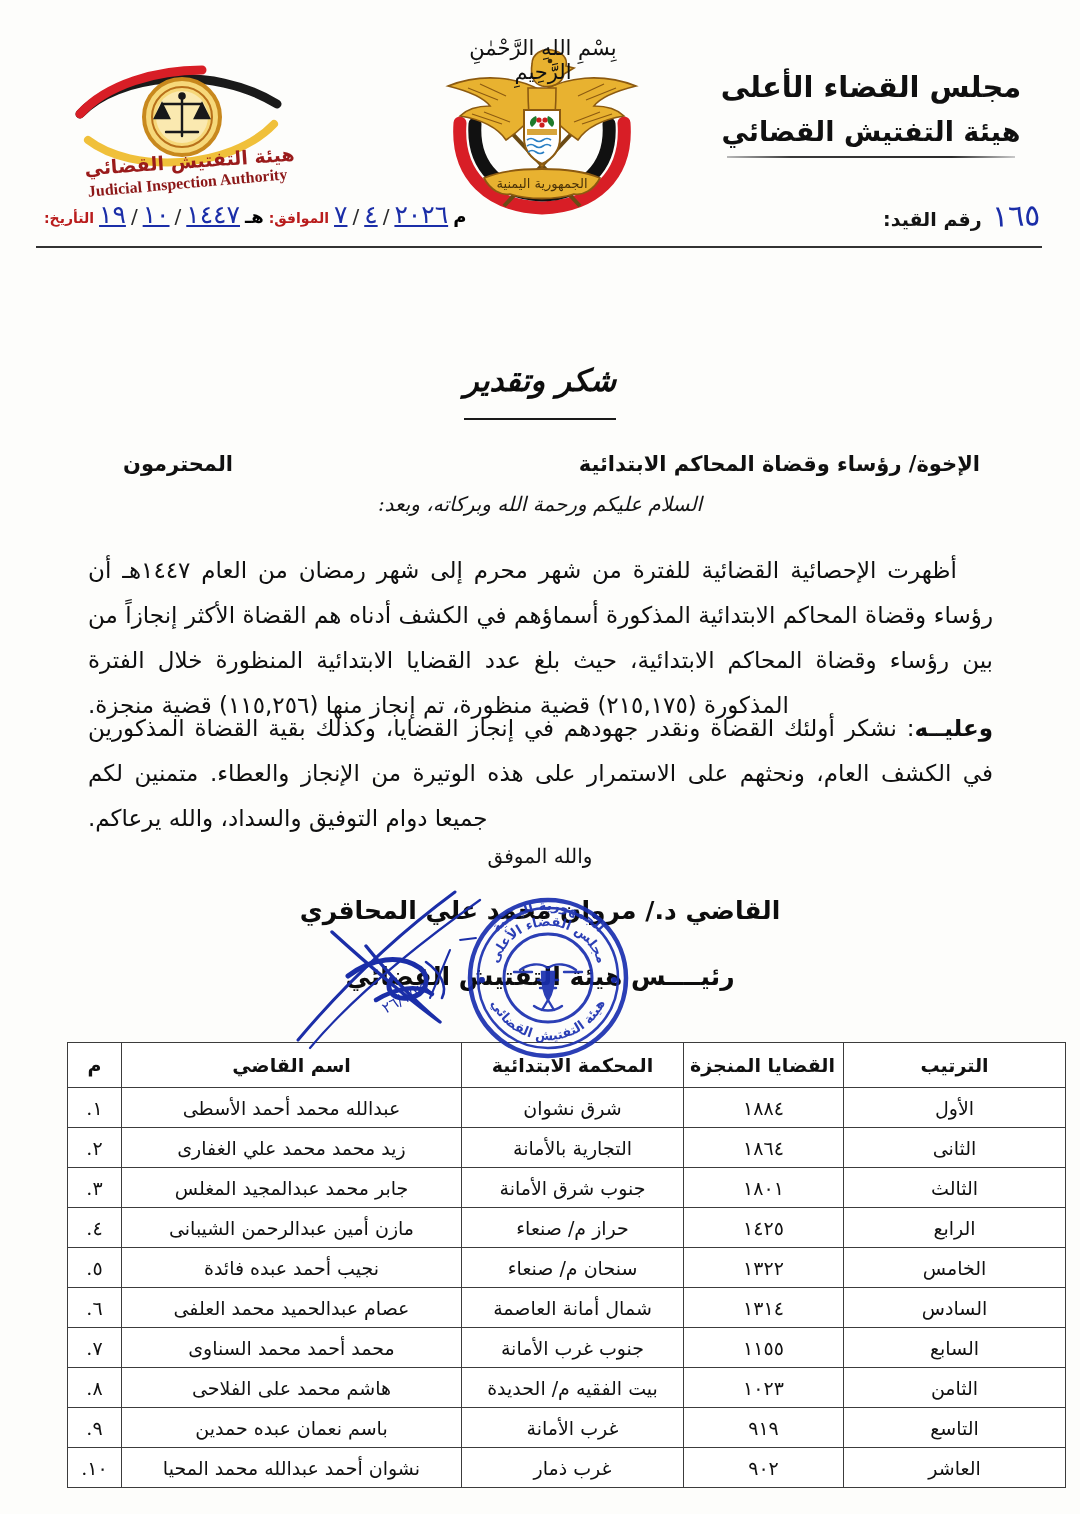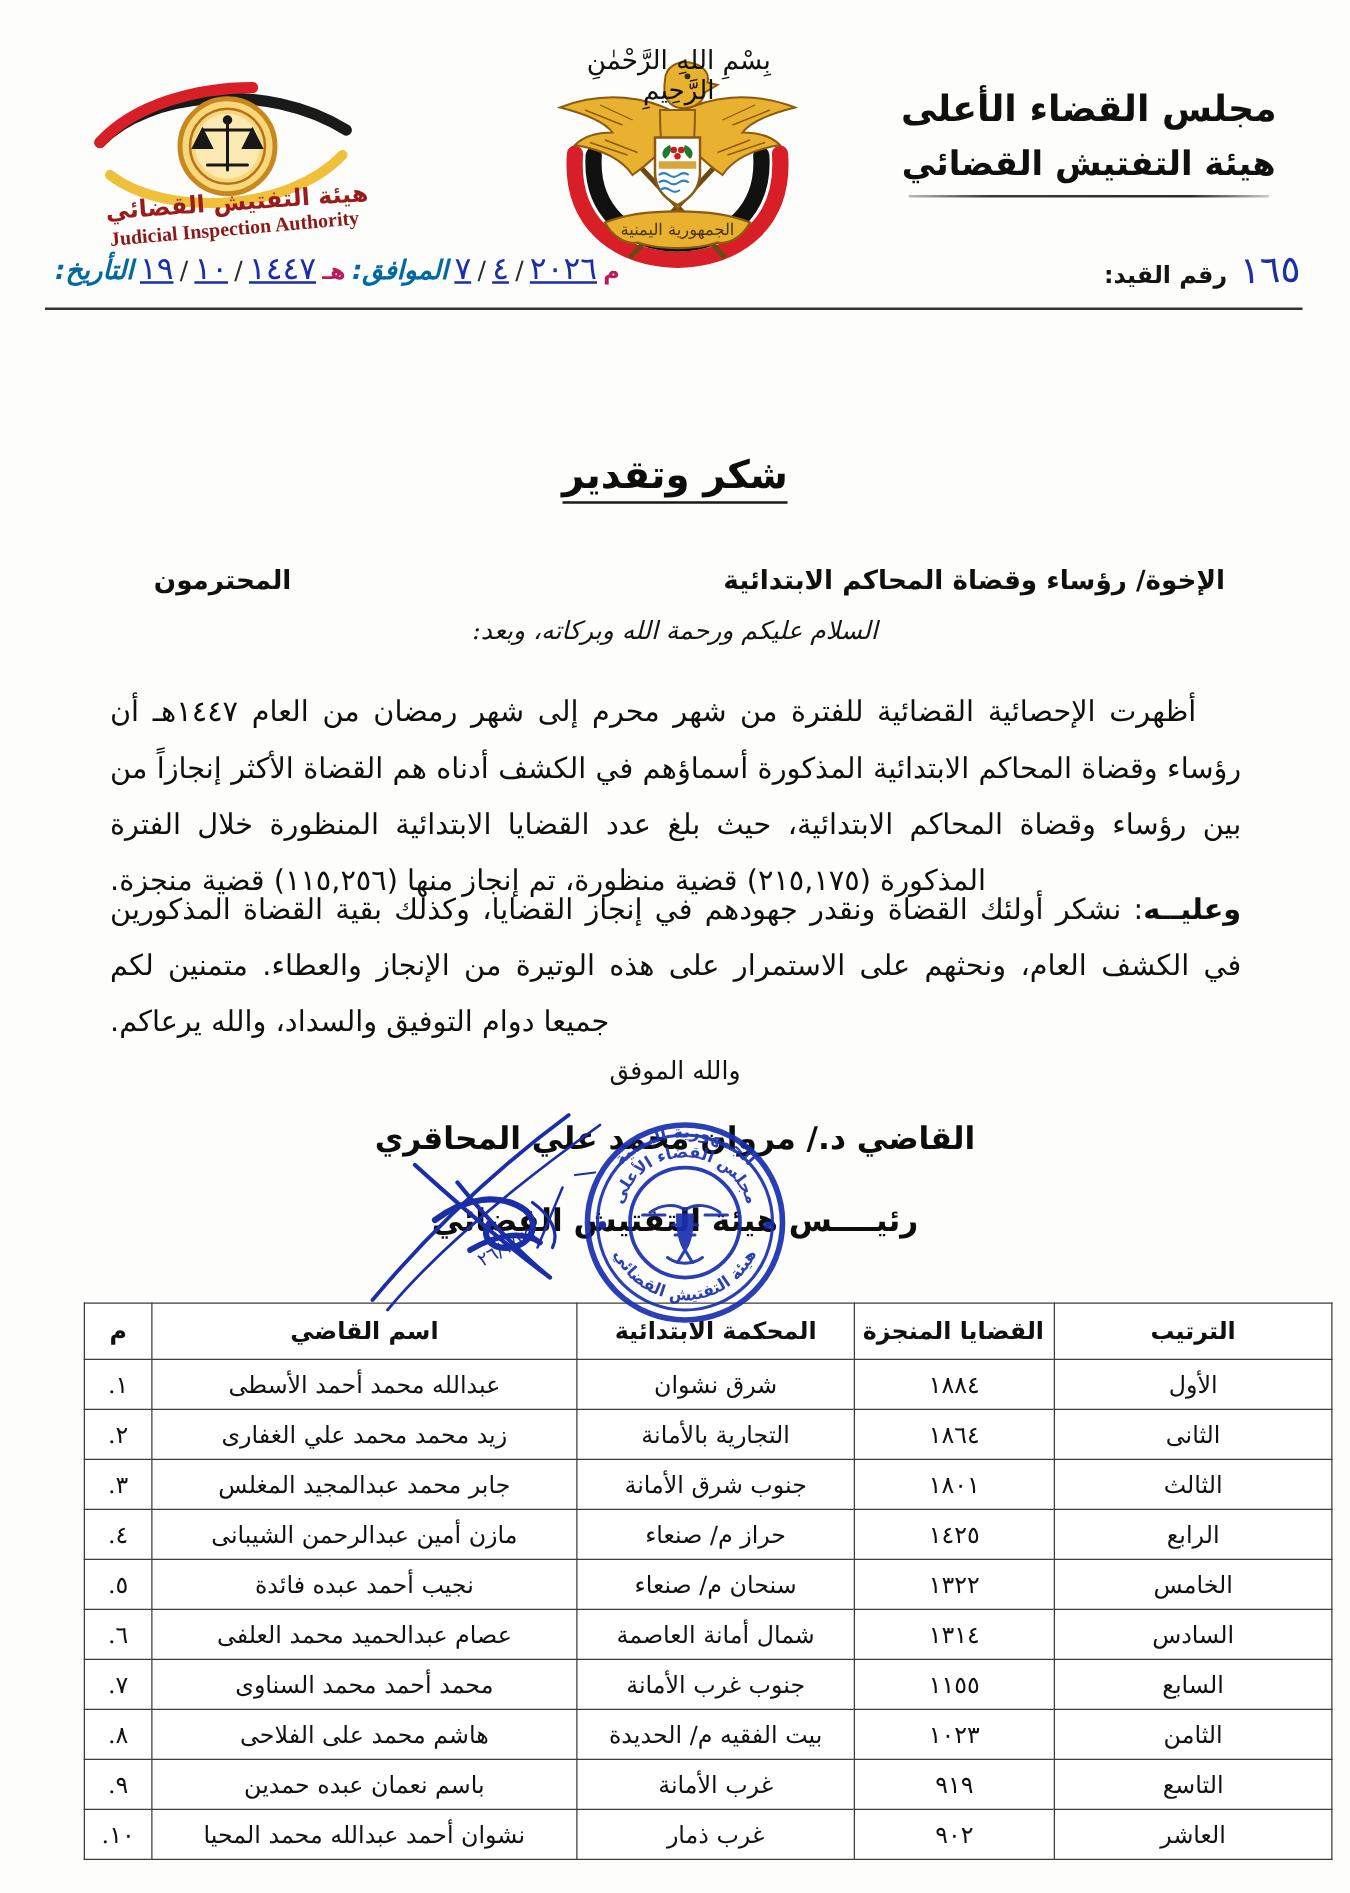--- a/index.html
+++ b/index.html
@@ -116,40 +116,39 @@
     position: absolute;
     left: 44px;
     top: 200px;
     display: flex;
     flex-direction: row-reverse;
     align-items: baseline;
     gap: 5px;
     white-space: nowrap;
   }
   .date-block .lbl {
-    font-size: 21px;
-    font-weight: bold;
-    color: #0369a1;
-    font-style: italic;
+    font-size: 14px;
+    font-weight: bold;
+    color: #b91c1c;
   }
   .date-block .num {
     font-family: "DejaVu Serif", "Liberation Serif", serif;
     font-size: 25px;
     color: #1b2ea8;
     letter-spacing: 1px;
     text-decoration: underline;
   }
   .date-block .sep {
     font-size: 20px;
     color: #2a2a2a;
   }
   .date-block .suffix {
     font-size: 18px;
     font-weight: bold;
-    color: #be185d;
+    color: #000000;
   }
 
   .header-rule {
     position: absolute;
     left: 36px;
     top: 246px;
     width: 1006px;
     height: 2px;
     background: #333;
   }
@@ -161,21 +160,22 @@
     left: 0;
     width: 1080px;
     text-align: center;
     font-size: 31px;
     font-weight: bold;
     letter-spacing: 5px;
     color: #0d0d0d;
   }
   .doc-title span {
     border-bottom: 2px solid #1a1a1a;
-    padding-bottom: 3px;
+    padding-bottom: 20px;
+    font-style: italic;
   }
 
   .addressee-row {
     position: absolute;
     top: 452px;
     left: 110px;
     width: 870px;
     display: flex;
     justify-content: space-between;
     align-items: baseline;

